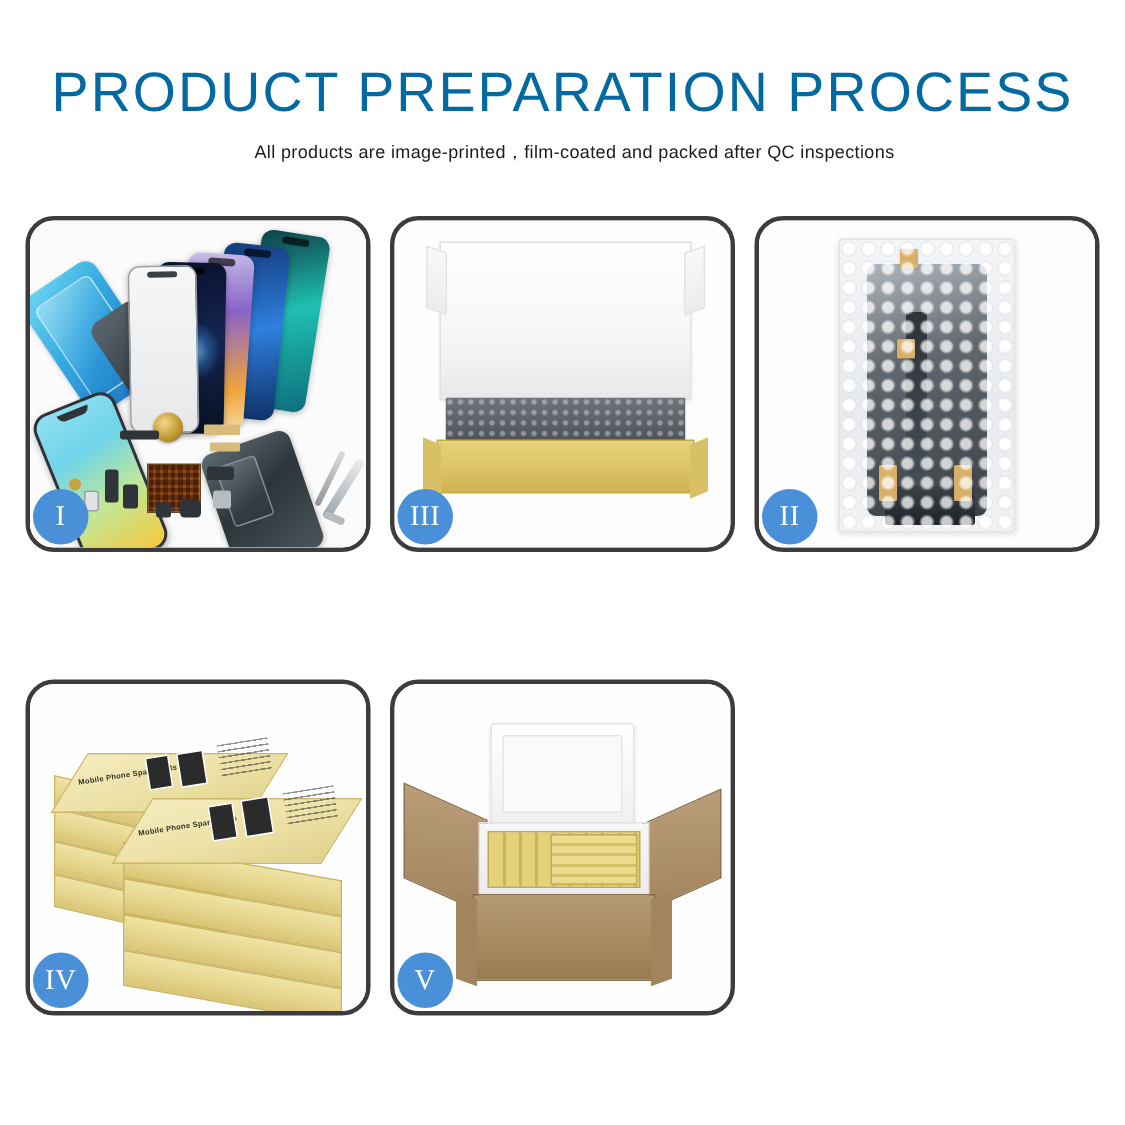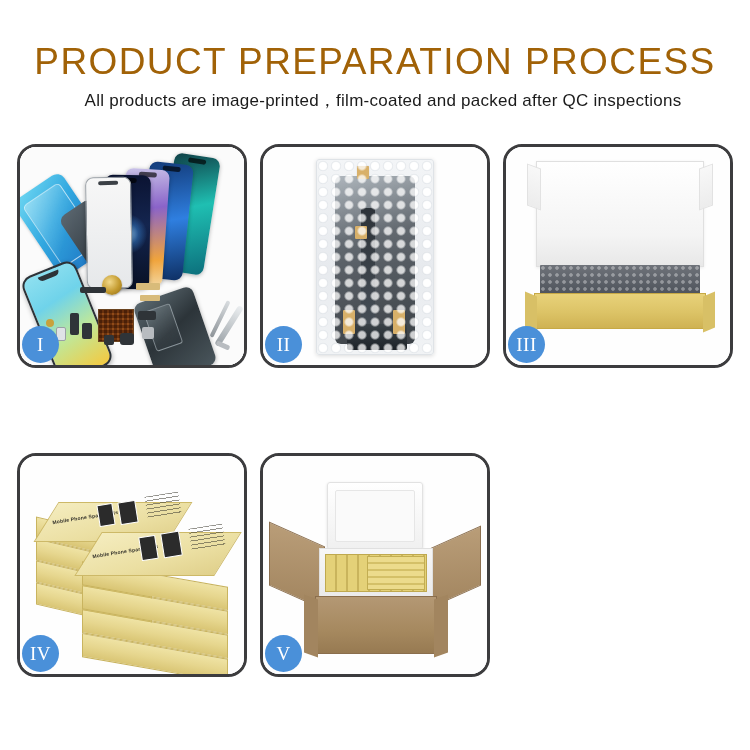--- a/index.html
+++ b/index.html
@@ -26,28 +26,28 @@
     top: 40px;
     left: 0;
     width: 750px;
     text-align: center;
   }
   .title {
     font-family: "Liberation Sans", sans-serif;
     font-size: 37px;
     font-weight: 400;
     letter-spacing: 1.4px;
-    color: #a16207;
+    color: #0369a1;
     line-height: 44px;
     white-space: nowrap;
   }
   .subtitle {
     margin-top: 7px;
     font-family: "Liberation Sans", sans-serif;
-    font-size: 17px;
+    font-size: 12px;
     font-weight: 400;
     letter-spacing: 0.25px;
     color: #1b1b1b;
     line-height: 20px;
     white-space: nowrap;
     padding-left: 16px;
   }
 
   
   .grid {
@@ -442,45 +442,45 @@
 
         <div class="tweezer"></div>
         <div class="screwdriver"></div>
         <div class="part silver" style="left:196px;top:196px;width:14px;height:5px;transform:rotate(24deg);"></div>
       </div>
       <div class="badge">I</div>
     </div>
 
     <div class="panel">
       <div class="photo">
+        <div class="box3-lid"></div>
+        <div class="box3-foam"></div>
+        <div class="box3-front"></div>
+      </div>
+      <div class="badge">III</div>
+    </div>
+
+    <div class="panel">
+      <div class="photo">
         <div class="bubble-bag">
           <div class="bag-part"></div>
           <div class="bag-strip"></div>
           <div class="bag-conn"></div>
           <div class="bag-tape" style="left:40px;top:6px;"></div>
           <div class="bag-tape" style="left:38px;top:66px;"></div>
           <div class="bag-tape" style="left:26px;top:150px;height:24px;"></div>
           <div class="bag-tape" style="left:76px;top:150px;height:24px;"></div>
           <div class="bubble-overlay"></div>
         </div>
       </div>
       <div class="badge">II</div>
     </div>
 
     <div class="panel">
       <div class="photo">
-        <div class="box3-lid"></div>
-        <div class="box3-foam"></div>
-        <div class="box3-front"></div>
-      </div>
-      <div class="badge">III</div>
-    </div>
-
-    <div class="panel">
-      <div class="photo">
         <div class="stack">
 
           <div class="sbox" style="left:12px;top:60px;width:116px;height:22px;transform:skewY(13deg);"></div>
           <div class="sbox" style="left:12px;top:82px;width:116px;height:22px;transform:skewY(13deg);"></div>
           <div class="sbox" style="left:12px;top:104px;width:116px;height:22px;transform:skewY(13deg);"></div>
           <div class="sbox" style="left:12px;top:126px;width:116px;height:22px;transform:skewY(13deg);"></div>
 
           <div class="sbox" style="left:58px;top:104px;width:146px;height:24px;transform:skewY(10deg);"></div>
           <div class="sbox" style="left:58px;top:128px;width:146px;height:24px;transform:skewY(10deg);"></div>
           <div class="sbox" style="left:58px;top:152px;width:146px;height:24px;transform:skewY(10deg);"></div>

